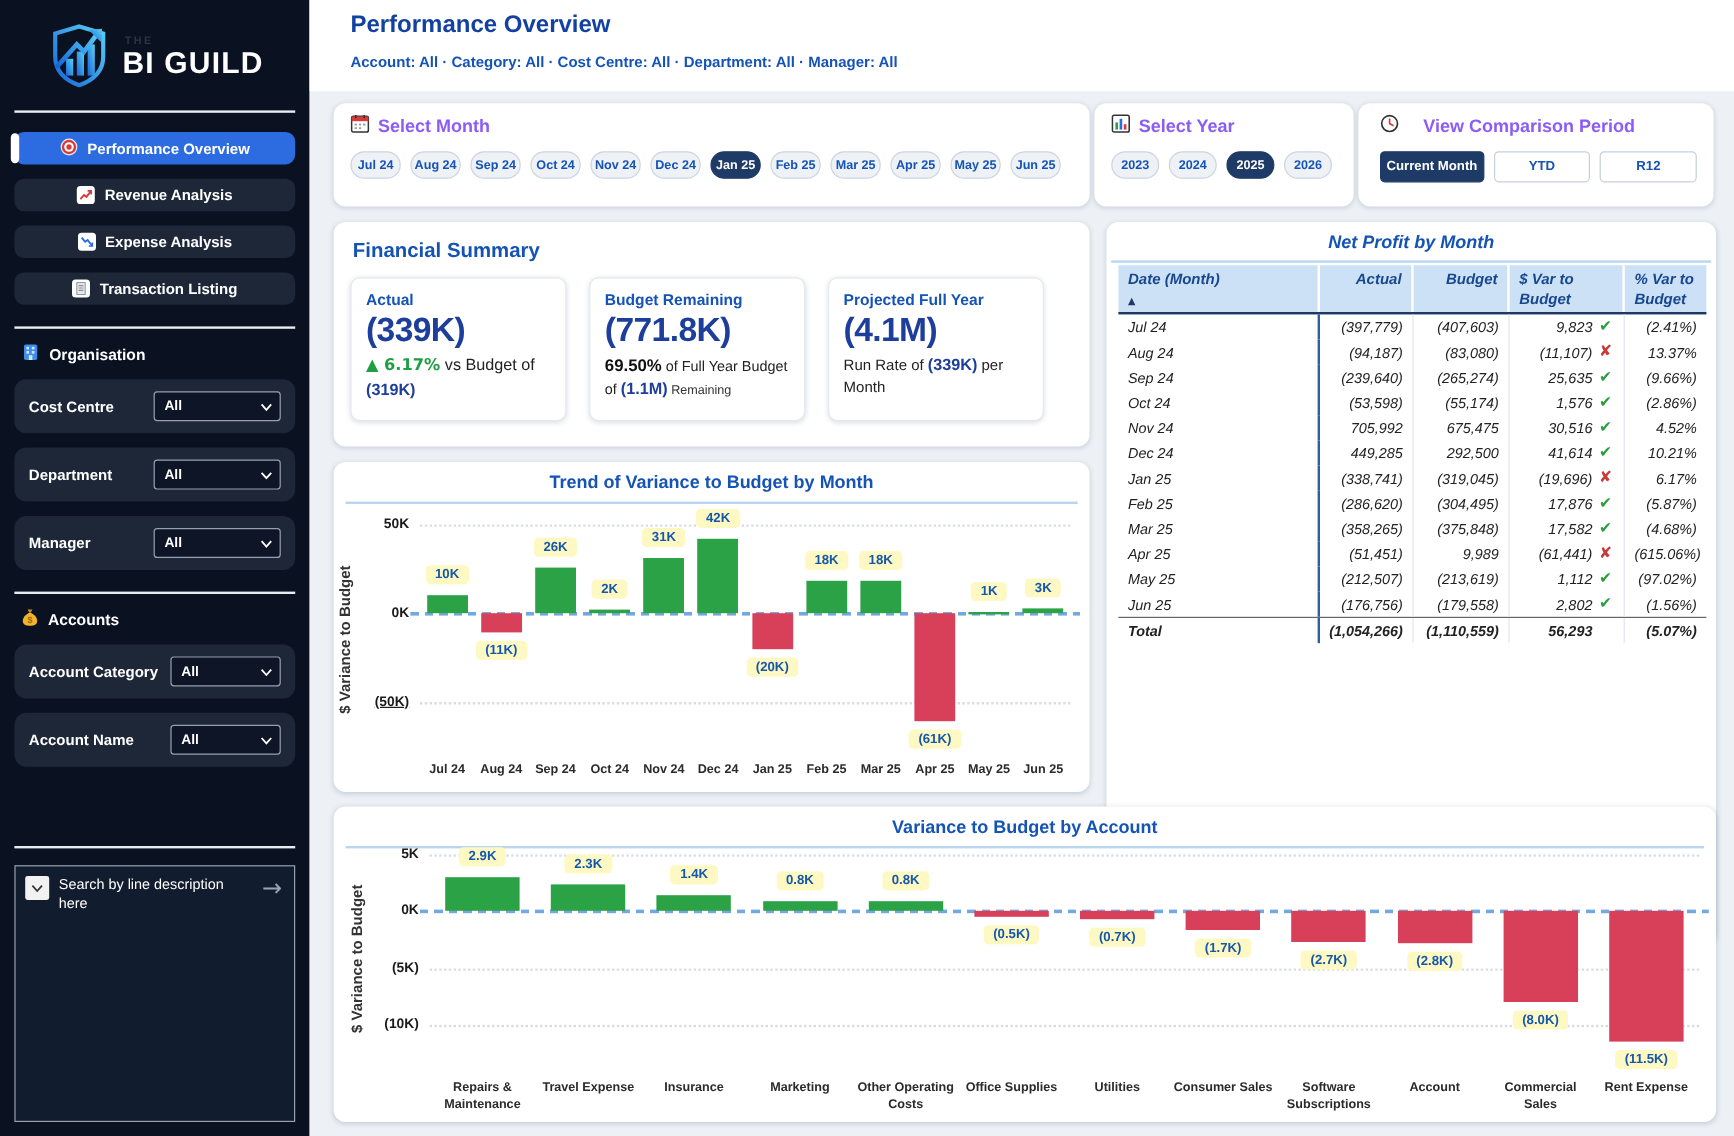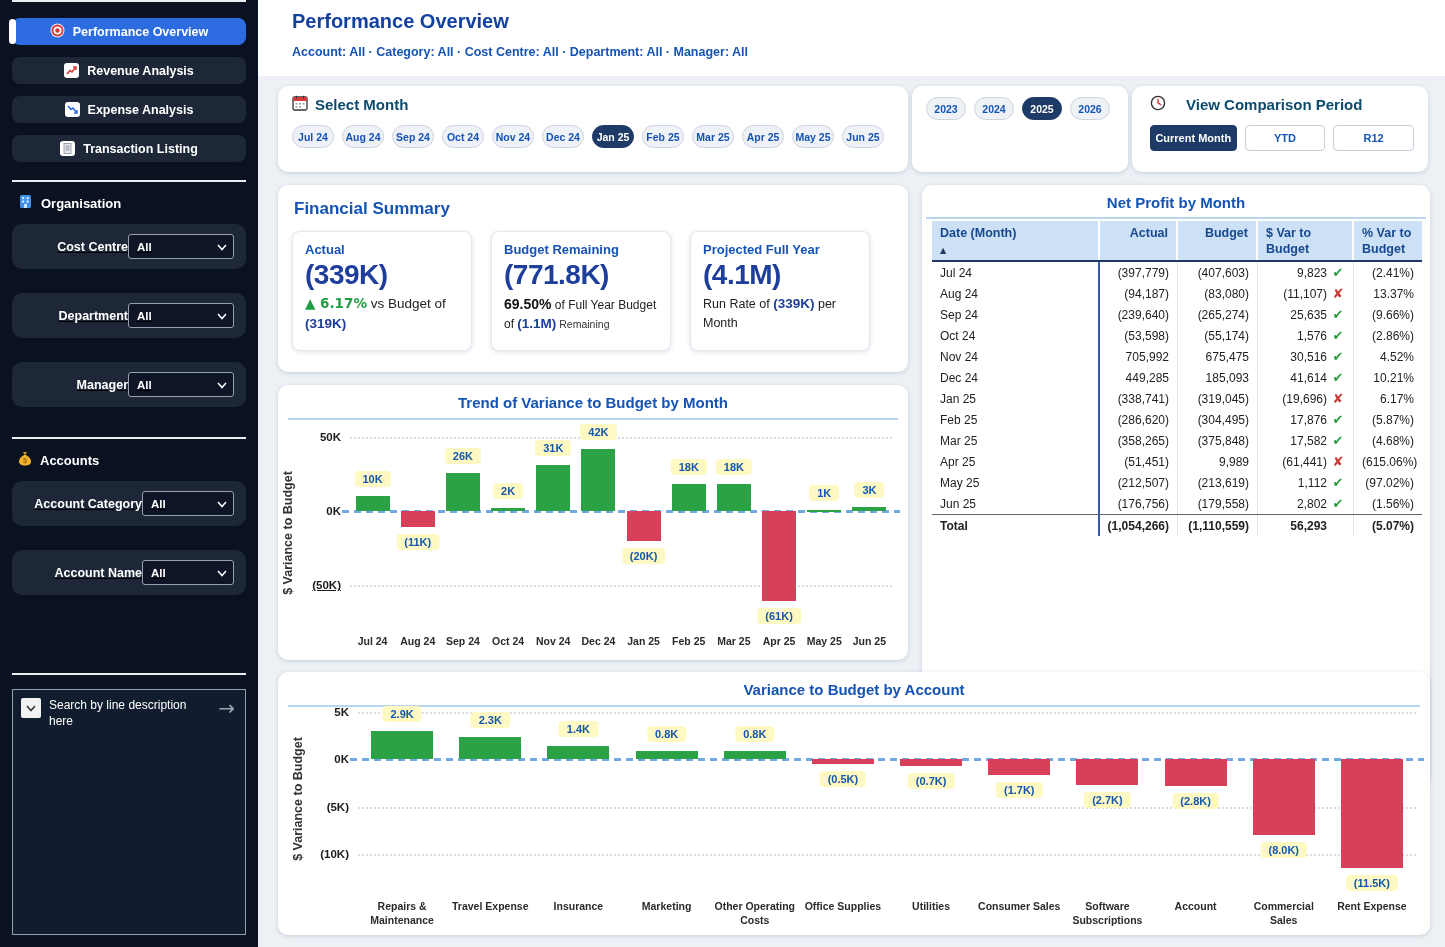--- a/index.html
+++ b/index.html
@@ -12,39 +12,39 @@
   .logo-text { display:flex; flex-direction:column; }
   .logo-the { color:#2c3442; font-size:9px; font-weight:bold; letter-spacing:2px; margin-left:2px; }
   .logo-name { color:#fff; font-size:25px; font-weight:bold; letter-spacing:1px; }
   .side-divider { border-top:2px solid #e9edf2; margin:0 12px; }
   .nav { display:flex; flex-direction:column; gap:12px; margin:16px 12px 18px 12px; }
   .nav-item { position:relative; height:27px; border-radius:8px; background:#1d2737; color:#fff; font-size:12.5px; font-weight:bold; display:flex; align-items:center; justify-content:center; gap:8px; cursor:pointer; }
   .nav-item.active { background:#2d6be0; }
   .nav-item.active::before { content:""; position:absolute; left:-3px; top:1px; width:7px; height:25px; background:#fff; border-radius:5px; }
   .icon-box { width:15px; height:15px; background:#fff; border-radius:3px; display:flex; align-items:center; justify-content:center; flex:0 0 auto; }
   .section-label { display:flex; align-items:center; gap:8px; color:#fff; font-size:13px; font-weight:bold; padding:12px 18px 8px 18px; }
-  .filter-card { background:#1d2737; border-radius:10px; margin:4px 12px 20px 12px; padding:10px 12px; display:flex; align-items:center; justify-content:flex-end; min-height:44px;text-decoration:underline; }
+  .filter-card { background:#1d2737; border-radius:10px; margin:4px 12px 8px 12px; padding:10px 12px; display:flex; align-items:center; justify-content:space-between; min-height:44px; }
   .filter-label { color:#fff; font-size:12.5px; font-weight:bold; }
   .select { position:relative; width:106px; height:25px; background:#0d1526; border:1px solid #97a0ae; border-radius:3px; color:#fff; font-size:11.5px; font-weight:bold; display:flex; align-items:center; padding:0 20px 0 8px; cursor:pointer; }
   .select.narrow { width:92px; }
   .select svg { position:absolute; right:6px; top:9px; }
   .search-panel { flex:1; margin:14px 12px 12px 12px; border:1px solid #97a0ae; background:#111c2e; padding:8px; position:relative; }
   .search-head { display:flex; gap:8px; }
   .dd-box { width:20px; height:20px; background:#f2f2f2; border-radius:2px; display:flex; align-items:center; justify-content:center; flex:0 0 auto; cursor:pointer; }
   .search-text { color:#fff; font-size:12px; line-height:1.3; width:150px; }
   .search-arrow { position:absolute; right:10px; top:6px; color:#9aa3b0; font-size:20px; font-family:"DejaVu Sans",sans-serif; cursor:pointer; }
 
   
   .main { position:absolute; left:258px; top:0; width:1187px; height:947px; background:#edf1f6; }
   .topbar { position:absolute; left:0; top:0; width:100%; height:76px; background:#fff; padding:10px 0 0 34px; }
   .page-title { color:#12419f; font-size:20px; font-weight:bold; }
   .crumbs { margin-top:12px; color:#1553b5; font-size:12.5px; font-weight:bold; }
 
   .card { position:absolute; background:#fff; border-radius:10px; box-shadow:0 1px 4px rgba(30,50,90,.18); }
-  .ctrl-head { display:flex; align-items:center; gap:7px; padding:9px 0 0 14px; color:#0c4a6e; font-size:15px; font-weight:bold; }
+  .ctrl-head { display:flex; align-items:center; gap:7px; padding:9px 0 0 14px; color:#8b5cf6; font-size:15px; font-weight:bold; }
   .pill-row { display:flex; gap:8px; padding:11px 14px 0 14px; }
   .pill { height:23px; border-radius:12px; background:#eef1f6; border:1px solid #ccd4df; color:#1553b5; font-size:10.5px; font-weight:bold; display:flex; align-items:center; justify-content:center; cursor:pointer; }
   .pill.sel { background:#1e3a66; border-color:#1e3a66; color:#fff; }
   .cmp-btn { height:26px; border-radius:4px; background:#fff; border:1px solid #c6cfdb; color:#1553b5; font-size:11px; font-weight:bold; display:flex; align-items:center; justify-content:center; cursor:pointer; }
   .cmp-btn.sel { background:#1e3a66; border-color:#1e3a66; color:#fff; }
 
   .fin-title { color:#1453b4; font-size:17px; font-weight:bold; padding:14px 0 0 16px; }
   .kpi-row { display:flex; gap:19px; padding:12px 14px 0 14px; }
   .kpi { width:180px; height:120px; background:#fff; border:1px solid #e4e9f1; border-radius:8px; box-shadow:0 1px 4px rgba(30,50,90,.15); padding:10px 12px; }
   .kpi-title { color:#1553b5; font-size:13px; font-weight:bold; }
@@ -85,20 +85,42 @@
   .varcell { display:flex; align-items:center; justify-content:flex-end; gap:4px; }
   .mk { width:14px; text-align:center; font-family:"DejaVu Sans",sans-serif; font-size:13px; font-weight:bold; }
   .mk.ok { color:#2a9d3f; } .mk.bad { color:#c83a3a; }
   .trow.total { font-weight:bold; border-top:1.5px solid #666; }
   .trow.total .tc { padding:2px 8px; }
 </style>
 </head>
 <body>
 
 <div class="sidebar">
+  <div class="logo-row">
+    <span>
+      <svg width="52" height="54" viewBox="0 0 52 54">
+        <defs>
+            <linearGradient id="lg" x1="0" y1="1" x2="1" y2="0">
+          <stop offset="0" stop-color="#1565d8"></stop>
+              <stop offset="1" stop-color="#5bd0f5"></stop>
+        </linearGradient>
+          </defs>
+        <path d="M26 3 L46 9 V28 C46 41 37 48 26 52 C15 48 6 41 6 28 V9 Z" fill="none" stroke="url(#lg)" stroke-width="3.5"></path>
+        <rect x="15" y="30" width="6" height="14" fill="url(#lg)"></rect>
+        <rect x="24" y="24" width="6" height="20" fill="url(#lg)"></rect>
+        <rect x="33" y="18" width="6" height="26" fill="url(#lg)"></rect>
+        <path d="M8 36 L24 18 L30 24 L42 8" fill="none" stroke="url(#lg)" stroke-width="4" stroke-linecap="round"></path>
+        <path d="M34 6 L45 5 L44 16 Z" fill="url(#lg)"></path>
+      </svg>
+    </span>
+    <span class="logo-text">
+      <span class="logo-the">THE</span>
+      <span class="logo-name">BI GUILD</span>
+    </span>
+  </div>
   <div class="side-divider"></div>
 
   <div class="nav">
     <div class="nav-item active">
       <span>
         <svg width="15" height="15" viewBox="0 0 15 15">
             <circle cx="7.5" cy="7.5" r="7" fill="#e8eef5"></circle>
             <circle cx="7.5" cy="7.5" r="6" fill="#d63a3a"></circle>
             <circle cx="7.5" cy="7.5" r="4" fill="#fff"></circle>
             <circle cx="7.5" cy="7.5" r="2.2" fill="#d63a3a"></circle>
@@ -258,20 +280,31 @@
         <span class="pill sel" style="width: 42px;">Jan 25</span>
         <span class="pill" style="width: 42px;">Feb 25</span>
         <span class="pill" style="width: 42px;">Mar 25</span>
         <span class="pill" style="width: 42px;">Apr 25</span>
         <span class="pill" style="width: 42px;">May 25</span>
         <span class="pill" style="width: 42px;">Jun 25</span>
       </div>
   </div>
 
   <div class="card" style="left:654px; top:86px; width:216px; height:86px;">
+    <div class="ctrl-head">
+      <span>
+        <svg width="16" height="16" viewBox="0 0 16 16">
+            <rect x="1" y="1" width="14" height="14" rx="1.5" fill="#fff" stroke="#333" stroke-width="1.3"></rect>
+            <rect x="3.5" y="7" width="2.2" height="6" fill="#2ba245"></rect>
+            <rect x="7" y="4" width="2.2" height="9" fill="#2d6be0"></rect>
+            <rect x="10.5" y="8.5" width="2.2" height="4.5" fill="#d63a3a"></rect>
+          </svg>
+      </span>
+      <span>Select Year</span>
+    </div>
     <div class="pill-row">
         <span class="pill" style="width: 40px;">2023</span>
         <span class="pill" style="width: 40px;">2024</span>
         <span class="pill sel" style="width: 40px;">2025</span>
         <span class="pill" style="width: 40px;">2026</span>
       </div>
   </div>
 
   <div class="card" style="left:874px; top:86px; width:296px; height:86px;">
     <div class="ctrl-head" style="padding-left:18px;gap:20px;">
@@ -356,21 +389,21 @@
           <span class="bar-label" style="left: 474.25px; top: 59.52px;">1K</span>
           <span class="xlabel" style="left: 474.25px; top: 210px; width: 44px;">May 25</span>
           <div class="bar" style="left: 502.417px; width: 34px; height: 4.44px; top: 81.56px; background: rgb(43, 162, 69);"></div>
           <span class="bar-label" style="left: 519.417px; top: 56.56px;">3K</span>
           <span class="xlabel" style="left: 519.417px; top: 210px; width: 44px;">Jun 25</span>
         </div>
         <span class="ylab" style="left: -52px; top: 141px;">$ Variance to Budget</span>
       </div>
   </div>
 
-  <div class="card" style="left:664px; top:185px; width:508px; height:601px;">
+  <div class="card" style="left:664px; top:185px; width:508px; height:601px;font-style:italic;">
     <div class="card-title">Net Profit by Month</div>
     <div class="card-underline" style="margin:6px 4px 0 4px;"></div>
     <div class="tbl">
       <div class="trow thead">
         <span class="tc"><span>Date (Month)</span><br><span class="sort">▲</span></span>
         <span class="tc num">Actual</span>
         <span class="tc num">Budget</span>
         <span class="tc">$ Var to Budget</span>
         <span class="tc">% Var to Budget</span>
       </div>
@@ -421,21 +454,21 @@
             <span class="tc num">675,475</span>
             <span class="tc varcell">
               <span>30,516</span>
               <span class="mk ok">✔</span>
             </span>
             <span class="tc num">4.52%</span>
           </div>
           <div class="trow body ">
             <span class="tc">Dec 24</span>
             <span class="tc num">449,285</span>
-            <span class="tc num">185,093</span>
+            <span class="tc num">292,500</span>
             <span class="tc varcell">
               <span>41,614</span>
               <span class="mk ok">✔</span>
             </span>
             <span class="tc num">10.21%</span>
           </div>
           <div class="trow body ">
             <span class="tc">Jan 25</span>
             <span class="tc num">(338,741)</span>
             <span class="tc num">(319,045)</span>

